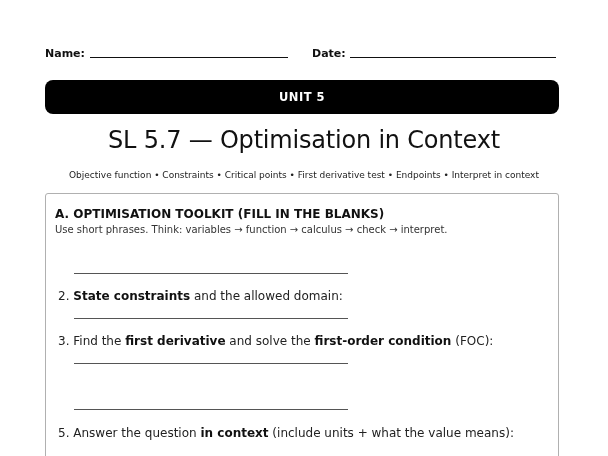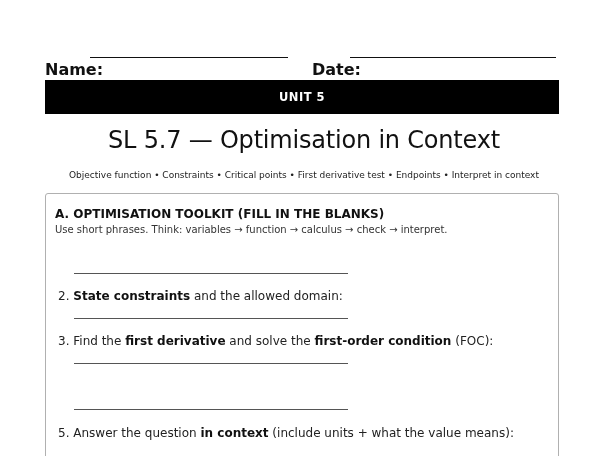--- a/index.html
+++ b/index.html
@@ -3,27 +3,27 @@
   <meta charset="utf-8">
   <style>
     html, body { margin: 0; padding: 0; }
     body {
       width: 608px; height: 456px; overflow: hidden;
       background: #ffffff; color: #111111;
       font-family: "DejaVu Sans", "Liberation Sans", sans-serif;
       position: relative;
     }
     .hdr-row { position: absolute; top: 45px; left: 45px; width: 514px; height: 18px; }
-    .lbl { position: absolute; top: 15px; font-size: 16px; font-weight: bold; color: #111; }
+    .lbl { position: absolute; top: 2px; font-size: 11px; font-weight: bold; color: #111; }
     .uline { position: absolute; top: 12px; height: 0; border-top: 1.3px solid #111; }
     .unit-bar {
       position: absolute; left: 45px; top: 80px; width: 514px; height: 34px;
       background: #000; color: #fff; font-weight: bold; font-size: 11.5px;
       display: flex; align-items: center; justify-content: center; letter-spacing: 0.5px;
-      border-radius: 0;
+      border-radius: 8px;
     }
     .title {
       position: absolute; left: 0; width: 608px; top: 126px; text-align: center;
       font-size: 24px; font-weight: normal; color: #111; letter-spacing: -0.2px;
     }
     .subtitle {
       position: absolute; left: 0; width: 608px; top: 170px; text-align: center;
       font-size: 9px; color: #222;
     }
     .panel {

